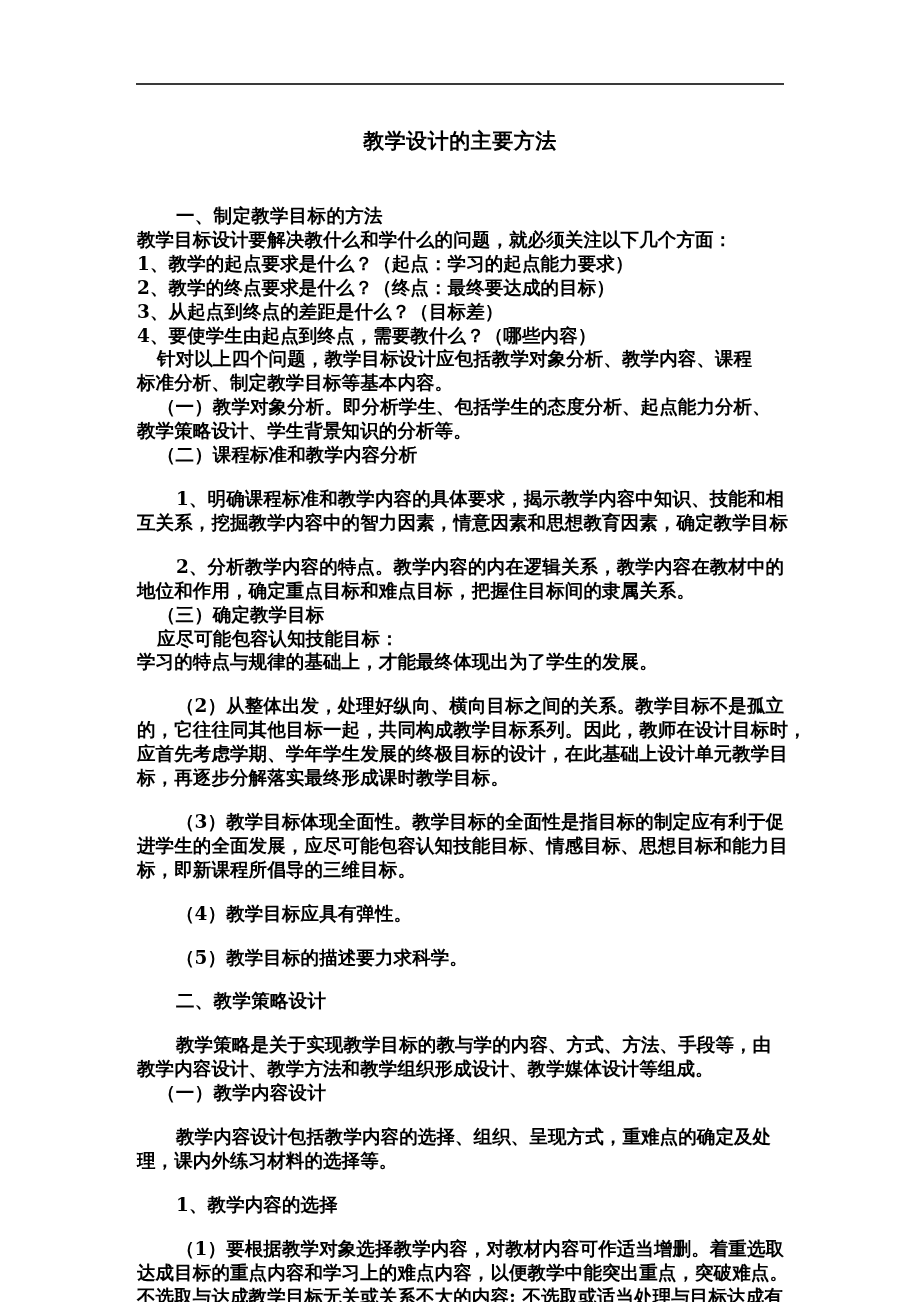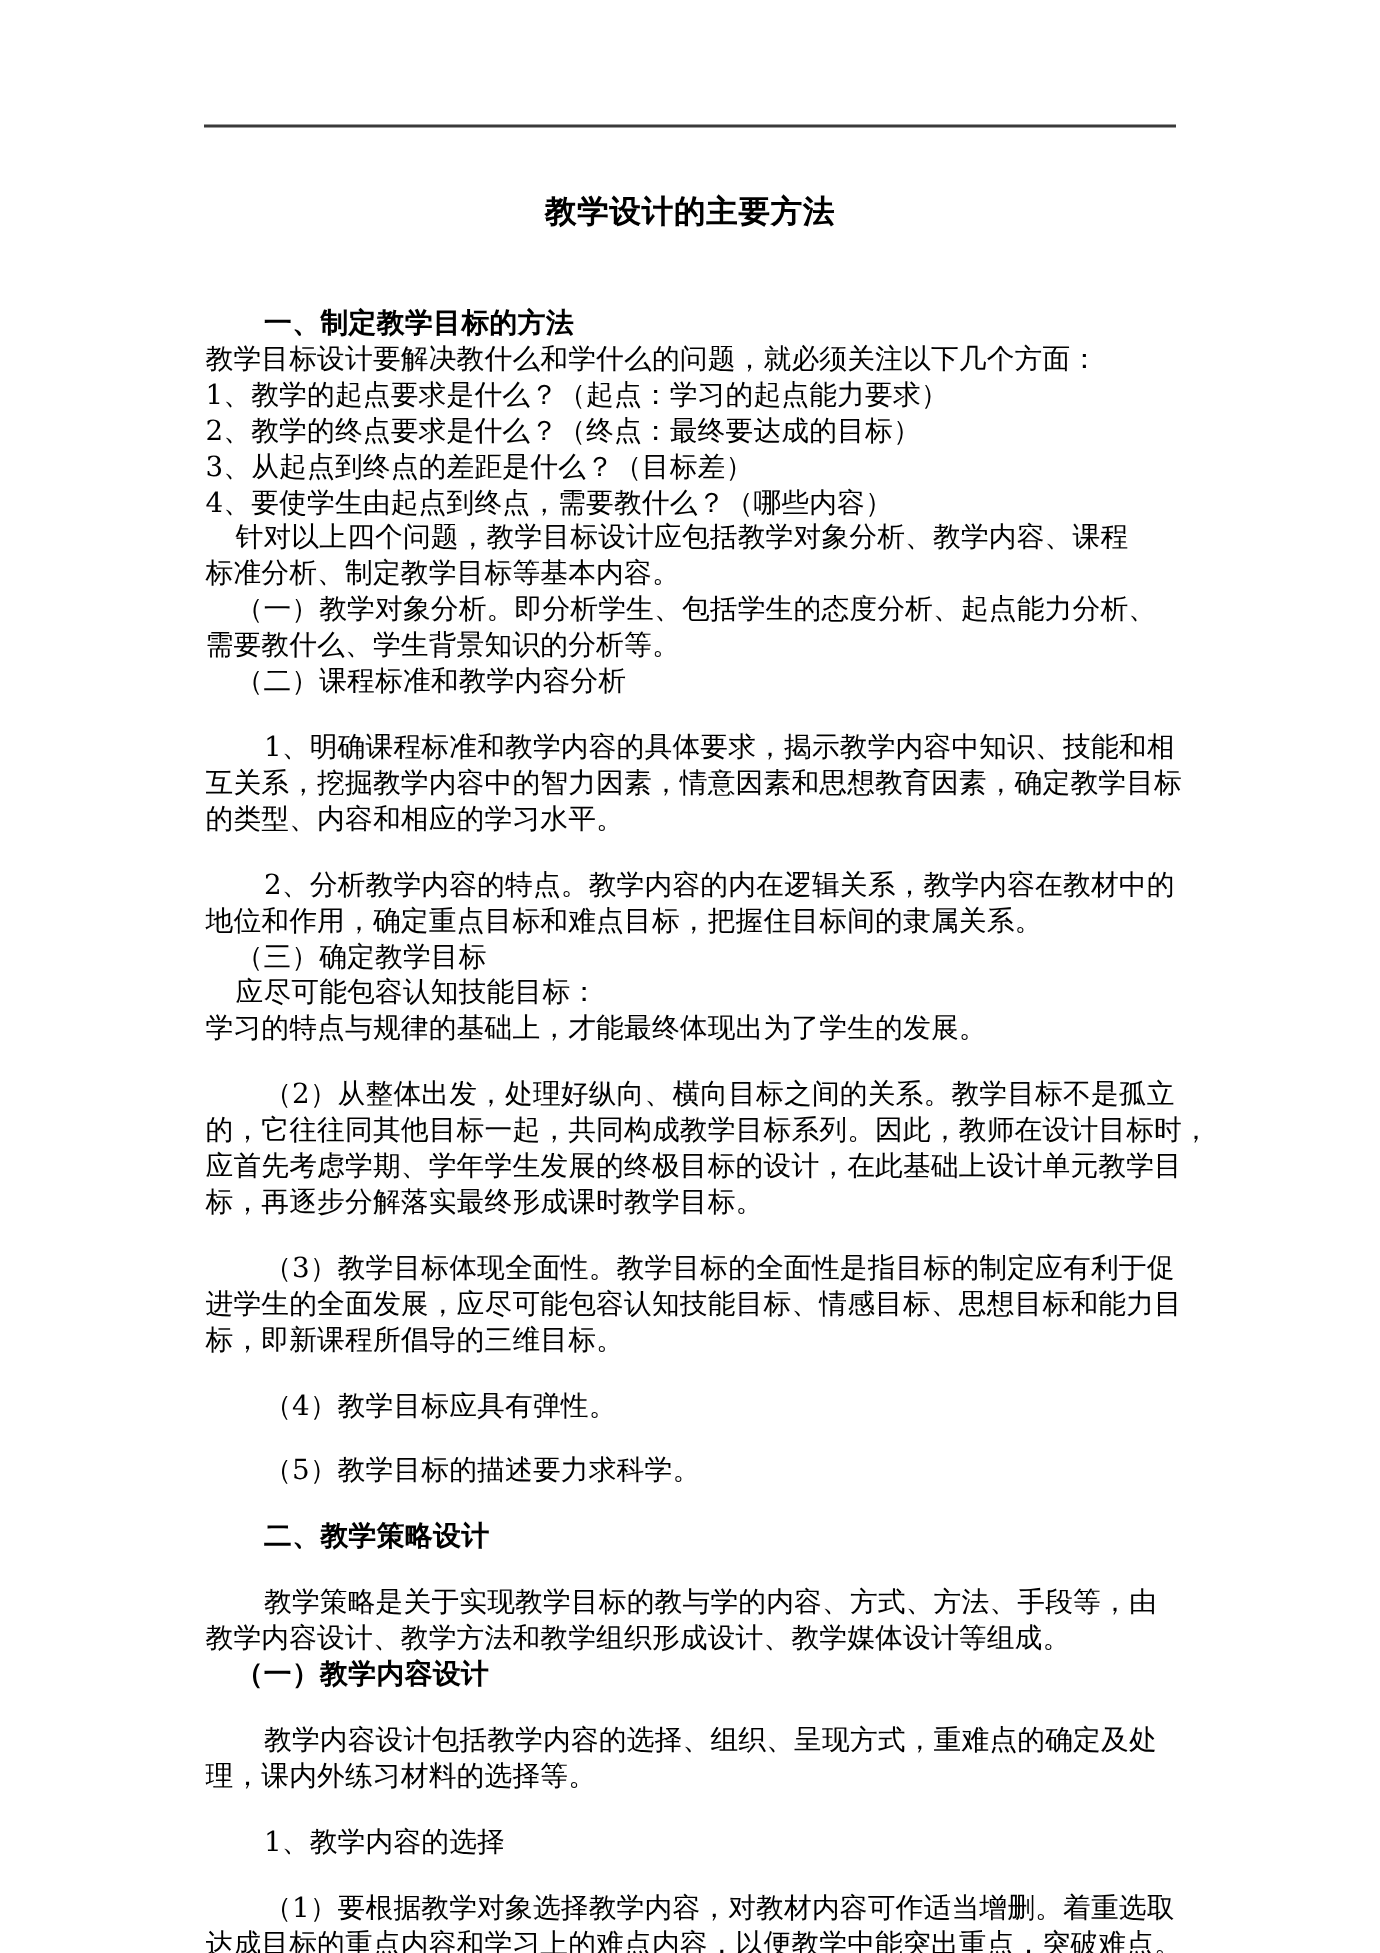--- a/index.html
+++ b/index.html
@@ -57,20 +57,21 @@
   }
 
   p.line {
     margin: 0;
     padding: 0;
     font-size: 18.5px;
     line-height: 23.9px;
     letter-spacing: 0.1px;
     white-space: nowrap;
     font-family: "DejaVu Serif", "Liberation Serif", serif;
+    font-weight: bold;
   }
 
   p.line.heading {
     font-weight: bold;
     font-family: "DejaVu Sans", "Liberation Sans", sans-serif;
     letter-spacing: 0.3px;
   }
 
   
   p.ind1 { text-indent: 0px; }
@@ -89,25 +90,24 @@
   <div class="body-block" id="body-block">
       <p class="line ind3 heading">一、制定教学目标的方法</p>
       <p class="line ind1">教学目标设计要解决教什么和学什么的问题，就必须关注以下几个方面：</p>
       <p class="line ind1">1、教学的起点要求是什么？（起点：学习的起点能力要求）</p>
       <p class="line ind1">2、教学的终点要求是什么？（终点：最终要达成的目标）</p>
       <p class="line ind1">3、从起点到终点的差距是什么？（目标差）</p>
       <p class="line ind1">4、要使学生由起点到终点，需要教什么？（哪些内容）</p>
       <p class="line ind2">针对以上四个问题，教学目标设计应包括教学对象分析、教学内容、课程</p>
       <p class="line ind1">标准分析、制定教学目标等基本内容。</p>
       <p class="line ind2">（一）教学对象分析。即分析学生、包括学生的态度分析、起点能力分析、</p>
-      <p class="line ind1">需要教什么、学生背景知识的分析等。</p>
+      <p class="line ind1">教学策略设计、学生背景知识的分析等。</p>
       <p class="line ind2">（二）课程标准和教学内容分析</p>
       <p class="line ind3">1、明确课程标准和教学内容的具体要求，揭示教学内容中知识、技能和相</p>
       <p class="line ind1">互关系，挖掘教学内容中的智力因素，情意因素和思想教育因素，确定教学目标</p>
-      <p class="line ind1">的类型、内容和相应的学习水平。</p>
       <p class="line ind3">2、分析教学内容的特点。教学内容的内在逻辑关系，教学内容在教材中的</p>
       <p class="line ind1">地位和作用，确定重点目标和难点目标，把握住目标间的隶属关系。</p>
       <p class="line ind2">（三）确定教学目标</p>
       <p class="line ind2">应尽可能包容认知技能目标：</p>
       <p class="line ind1">学习的特点与规律的基础上，才能最终体现出为了学生的发展。</p>
       <p class="line ind3">（2）从整体出发，处理好纵向、横向目标之间的关系。教学目标不是孤立</p>
       <p class="line ind1">的，它往往同其他目标一起，共同构成教学目标系列。因此，教师在设计目标时，</p>
       <p class="line ind1">应首先考虑学期、学年学生发展的终极目标的设计，在此基础上设计单元教学目</p>
       <p class="line ind1">标，再逐步分解落实最终形成课时教学目标。</p>
       <p class="line ind3">（3）教学目标体现全面性。教学目标的全面性是指目标的制定应有利于促</p>

